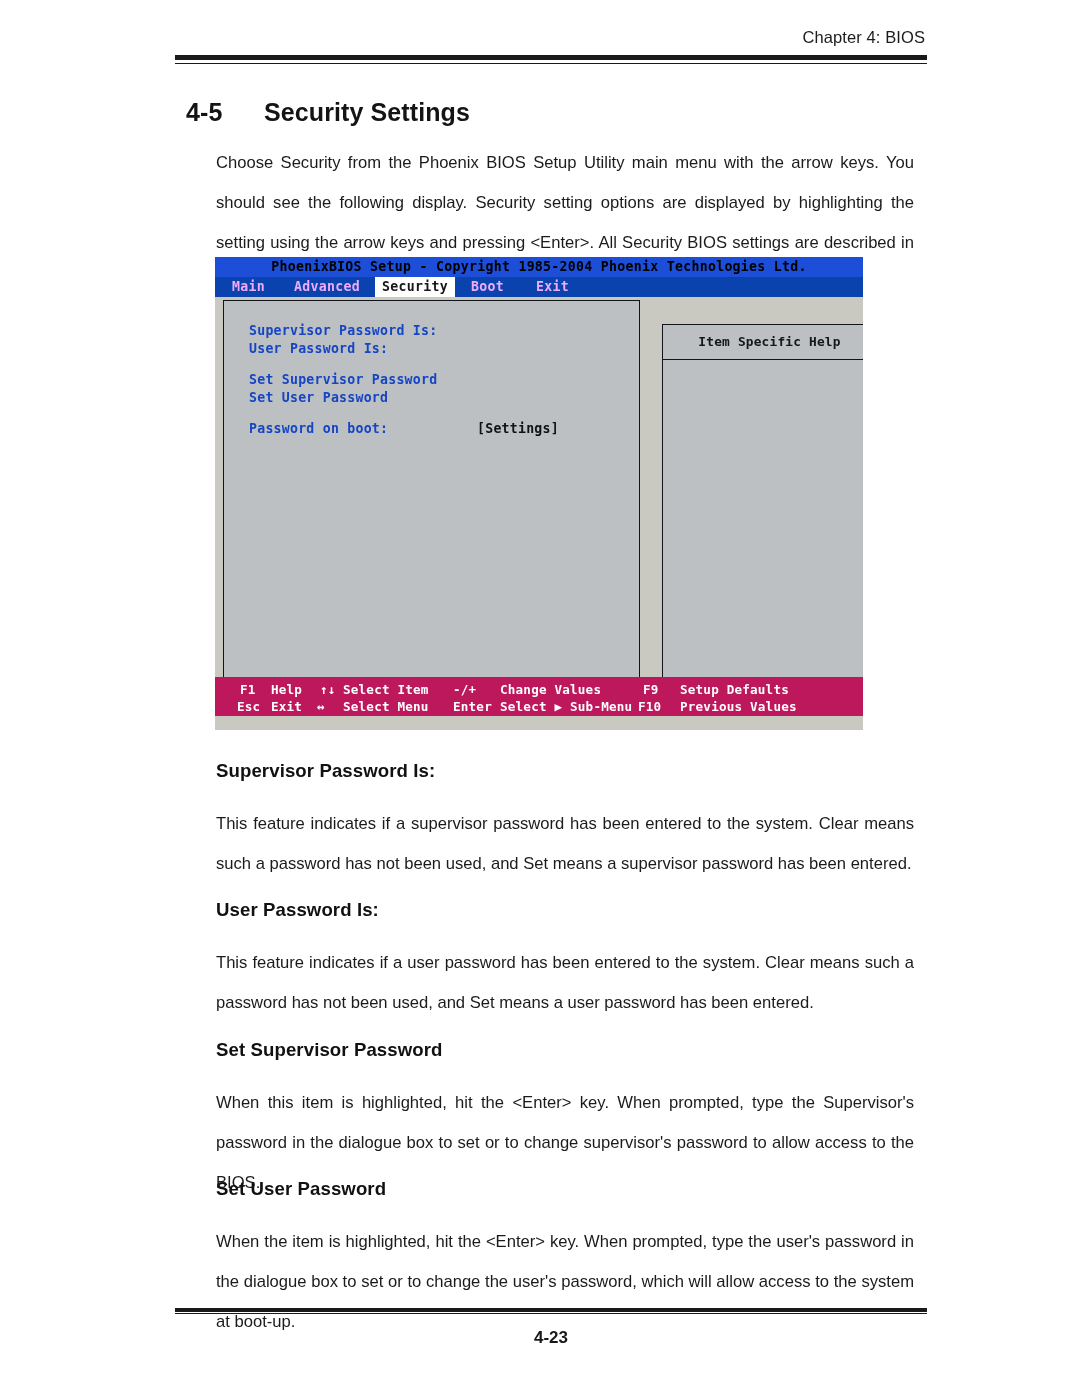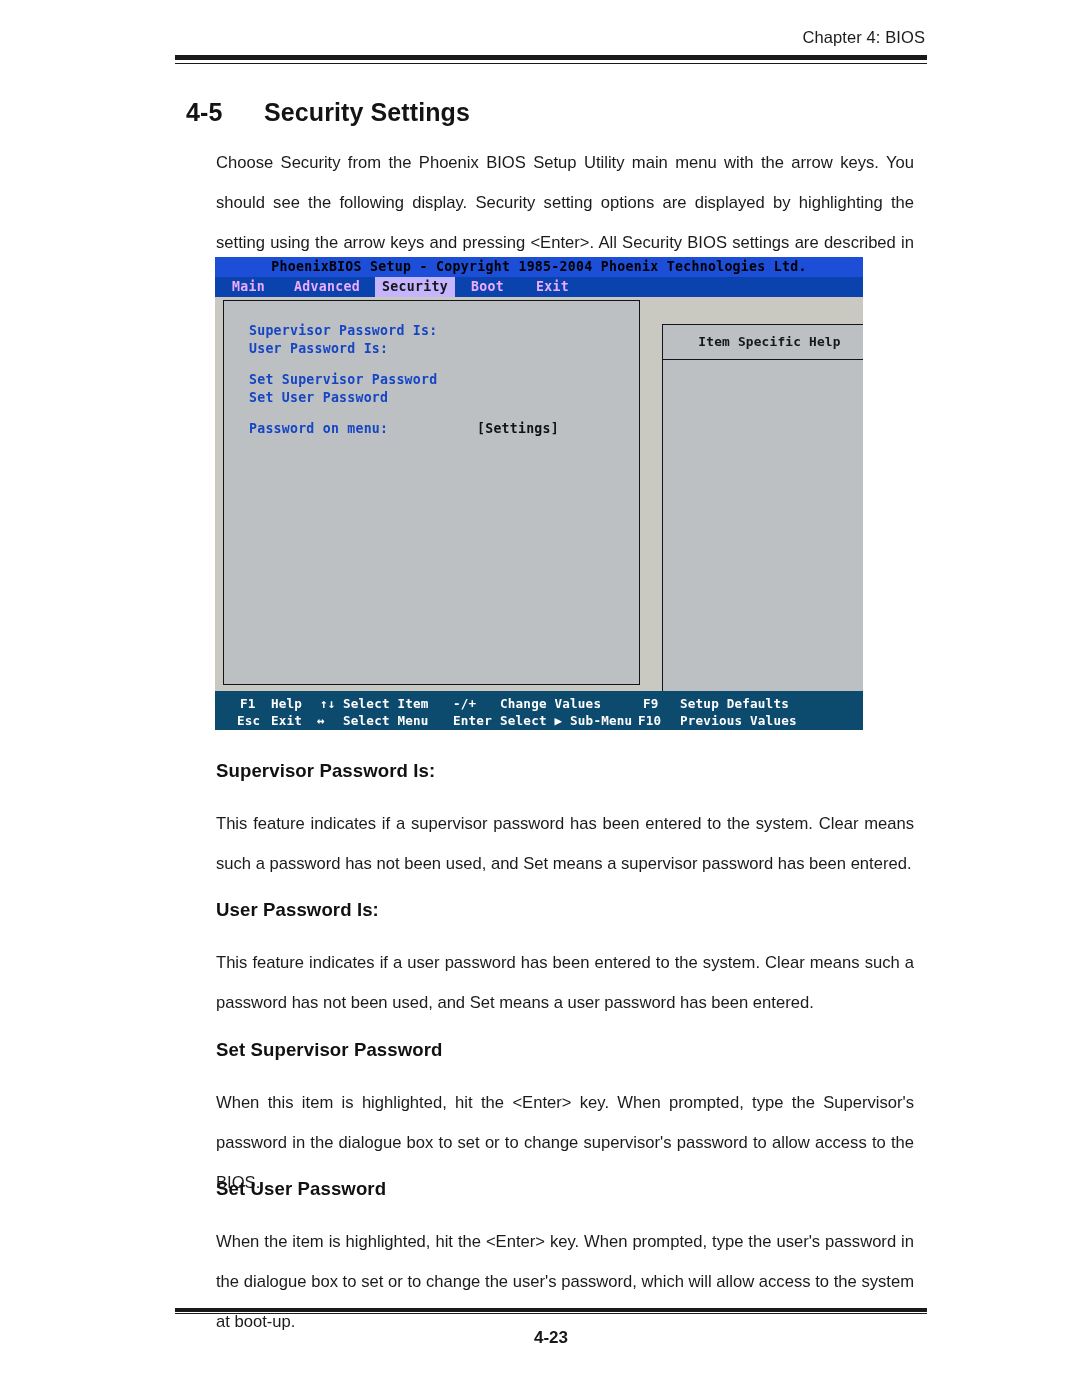--- a/index.html
+++ b/index.html
@@ -125,21 +125,21 @@
     height: 20px;
     line-height: 20px;
     font-size: 13.2px;
     font-weight: bold;
     color: #f0abfc;
     letter-spacing: .3px;
     white-space: nowrap;
     padding: 0 7px;
   }
   .bios-menubar .mi.sel {
-    background: #c4b5fd;
+    background: #ffffff;
     color: #15151a;
   }
 
   .bios-body {
     position: absolute;
     left: 8px;
     top: 43px;
     width: 632px;
     height: 385px;
   }
@@ -198,24 +198,24 @@
   .row .val {
     position: absolute;
     left: 228px;
     top: 0;
     color: #121212;
   }
 
   .bios-footer {
     position: absolute;
     left: 0;
-    top: 434px;
+    top: 420px;
     width: 648px;
     height: 39px;
-    background: #0c4a6e;
+    background: #be185d;
   }
   .fk {
     position: absolute;
     font-size: 12.6px;
     font-weight: bold;
     color: #ffffff;
     letter-spacing: .2px;
     white-space: nowrap;
     line-height: 17px;
   }
@@ -292,21 +292,21 @@
         </div>
         <div class="row" style="top:71px;">
           <span>Set Supervisor Password</span>
           <span class="val"></span>
         </div>
         <div class="row" style="top:89px;">
           <span>Set User Password</span>
           <span class="val"></span>
         </div>
         <div class="row" style="top:120px;">
-          <span>Password on menu:</span>
+          <span>Password on boot:</span>
           <span class="val">[Settings]</span>
         </div>
       </div>
 
       <div class="bios-right">
         <div class="help-head">Item Specific Help</div>
         <div class="help-body"></div>
       </div>
 
     </div>

